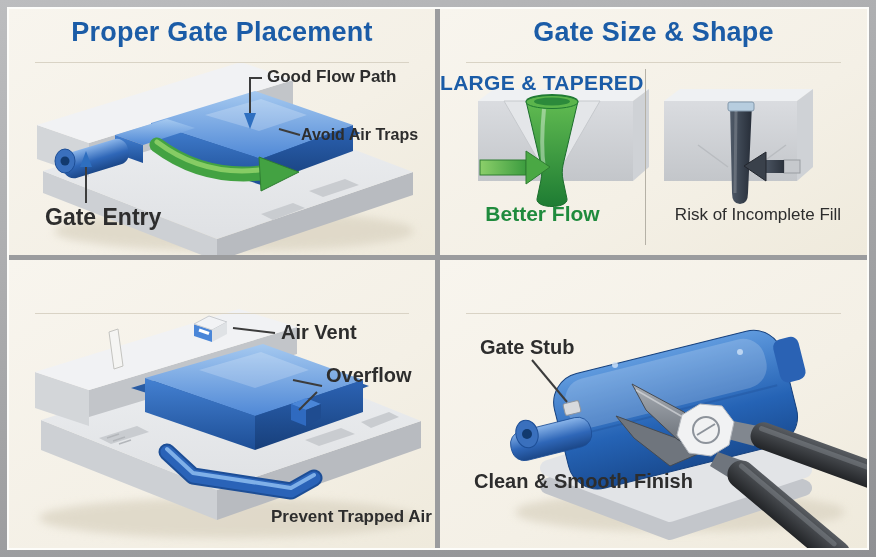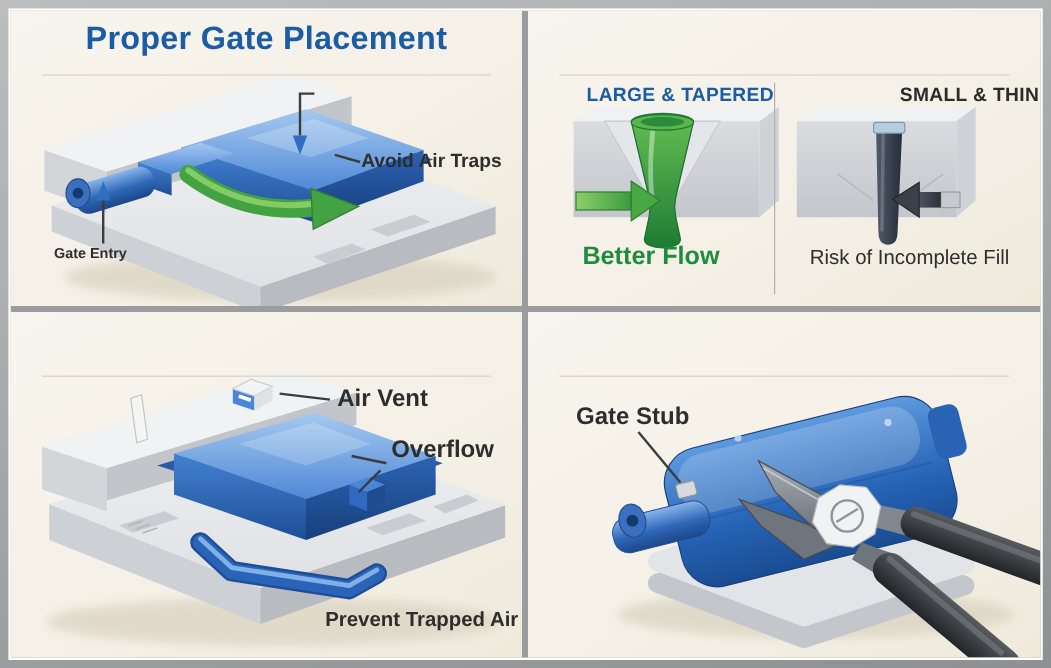--- a/index.html
+++ b/index.html
@@ -13,23 +13,23 @@
     background:linear-gradient(150deg,#f8f5ee 0%,#f4f0e6 60%,#efeadc 100%);}
   .panel-title{margin:8px 10px 0;text-align:center;
     font-size:27px;font-weight:bold;color:#1b5ca7;letter-spacing:.2px;
     position:relative;z-index:3;}
   .title-rule{position:absolute;left:26px;right:26px;top:53px;height:1px;
     background:#d9d3c5;z-index:3;}
   .art{position:absolute;inset:0;z-index:1;}
   .lbl{position:absolute;z-index:4;color:#2d2d2d;white-space:nowrap;line-height:1.1;}
   .lbl.sm{font-size:16px;font-weight:700;}
   .lbl.md{font-size:17px;font-weight:600;}
-  .lbl.bold{font-size:12px;font-weight:700;}
+  .lbl.bold{font-size:23px;font-weight:700;}
   .lbl.big{font-size:20px;font-weight:700;}
-  .subhead{position:absolute;z-index:4;text-align:right;font-size:16px;font-weight:800;
+  .subhead{position:absolute;z-index:4;text-align:left;font-size:21px;font-weight:800;
     letter-spacing:.3px;white-space:nowrap;}
   .subhead.blue{color:#1b5ca7;}
   .subhead.dark{color:#2b2b2b;}
   .caption{position:absolute;z-index:4;text-align:center;white-space:nowrap;}
   .caption.green{color:#1f8b3d;font-size:21px;font-weight:700;text-align:center;}
   .caption.dark{color:#2d2d2d;font-size:17px;font-weight:400;}
   .vdivider{position:absolute;left:205px;top:60px;bottom:10px;width:1px;
     background:#b5b1a6;z-index:2;}
 </style>
 </head>
@@ -138,25 +138,27 @@
         <polygon points="250,148 290,163 252,182" fill="#43a242" stroke="#2e7d31"></polygon>
       </g>
       <g stroke="#3c3c3c" stroke-width="2" fill="none">
         <path d="M253,69 L241,69 L241,104"></path>
         <line x1="291" y1="126" x2="270" y2="120"></line>
         <line x1="77" y1="194" x2="77" y2="156"></line>
       </g>
       <polygon points="235,104 247,104 241,120" fill="#2e6fc0"></polygon>
       <polygon points="71,158 83,158 77,142" fill="#2e6fc0"></polygon>
     </svg>
+    <div class="lbl md" style="left:258px;top:59px">Good Flow Path</div>
     <div class="lbl sm" style="left:292px;top:117px">Avoid Air Traps</div>
     <div class="lbl bold" style="left:36px;top:196px">Gate Entry</div>
    </section>
 
    <section class="panel">
+    <h2 class="panel-title">Gate Size &amp; Shape</h2>
     <div class="title-rule"></div>
     <div class="vdivider"></div>
     <svg class="art" viewBox="0 0 427 246">
       <g>
         <polygon points="38,92 54,80 209,80 193,92" fill="#eff1f3"></polygon>
         <polygon points="193,92 209,80 209,158 193,172" fill="#cfd2d6"></polygon>
         <rect x="38" y="92" width="155" height="80" fill="url(#gBlockFront)"></rect>
         <polygon points="64,92 160,92 123,156 101,156" fill="#e4e6e9" stroke="#c6c9cd"></polygon>
       </g>
       <g>
@@ -181,21 +183,20 @@
         <rect x="288" y="93" width="26" height="9" rx="2" fill="#b7cddf" stroke="#8298ab"></rect>
         <line x1="296" y1="102" x2="295" y2="184" stroke="#ffffff" stroke-opacity="0.18" stroke-width="3"></line>
       </g>
       <g>
         <rect x="344" y="151" width="16" height="13" fill="#c6c9cd" stroke="#9a9da2"></rect>
         <rect x="326" y="151" width="18" height="13" fill="url(#gDarkArrow)"></rect>
         <polygon points="326,143 326,172 304,157" fill="#3a414b" stroke="#23272e"></polygon>
       </g>
     </svg>
     <div class="subhead blue" style="left:0;width:205px;top:62px">LARGE &amp; TAPERED</div>
-    <div class="subhead dark" style="left:210px;width:216px;top:62px">SMALL &amp; THIN</div>
     <div class="caption green" style="left:0;width:205px;top:193px">Better Flow</div>
     <div class="caption dark" style="left:210px;width:216px;top:196px">Risk of Incomplete Fill</div>
    </section>
 
    <section class="panel">
     <div class="title-rule"></div>
     <svg class="art" viewBox="0 0 426 288">
       <ellipse cx="220" cy="258" rx="190" ry="20" fill="#dcd5c4" opacity="0.8" filter="url(#blur4)"></ellipse>
       <g>
         <polygon points="32,160 208,230 208,260 32,190" fill="#cdd0d4"></polygon>
@@ -286,17 +287,18 @@
         <g transform="rotate(40 292 204)">
                 <rect x="292" y="192" width="152" height="28" rx="14" fill="url(#gHandle)"></rect>
                 <rect x="298" y="197" width="126" height="5" rx="2.5" fill="#9aa0a6" opacity="0.35"></rect>
               </g>
         <polygon points="294,162 282,146 260,144 242,155 237,175 249,193 271,196 289,185" fill="#f1f2f3" stroke="#b6bac0"></polygon>
         <circle cx="266" cy="170" r="13" fill="none" stroke="#8d939b" stroke-width="2"></circle>
         <line x1="257" y1="175" x2="275" y2="164" stroke="#8d939b" stroke-width="2"></line>
       </g>
     </svg>
     <div class="lbl big" style="left:40px;top:76px">Gate Stub</div>
+    <div class="lbl big" style="left:34px;top:210px;font-weight:600">Clean &amp; Smooth Finish</div>
    </section>
 
   </div>
  </div>
 </div>
 
 </body></html>

